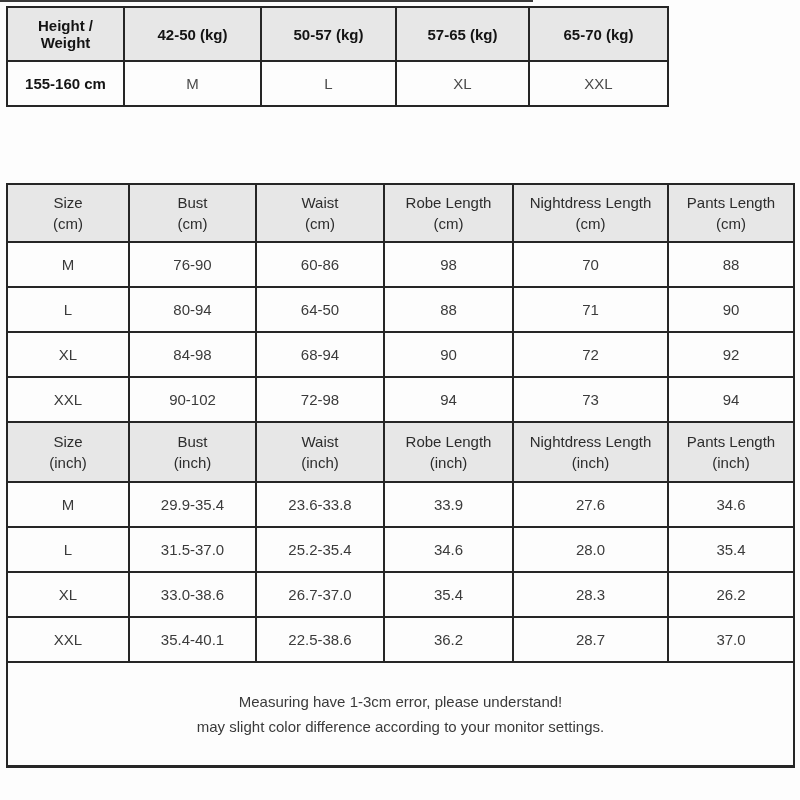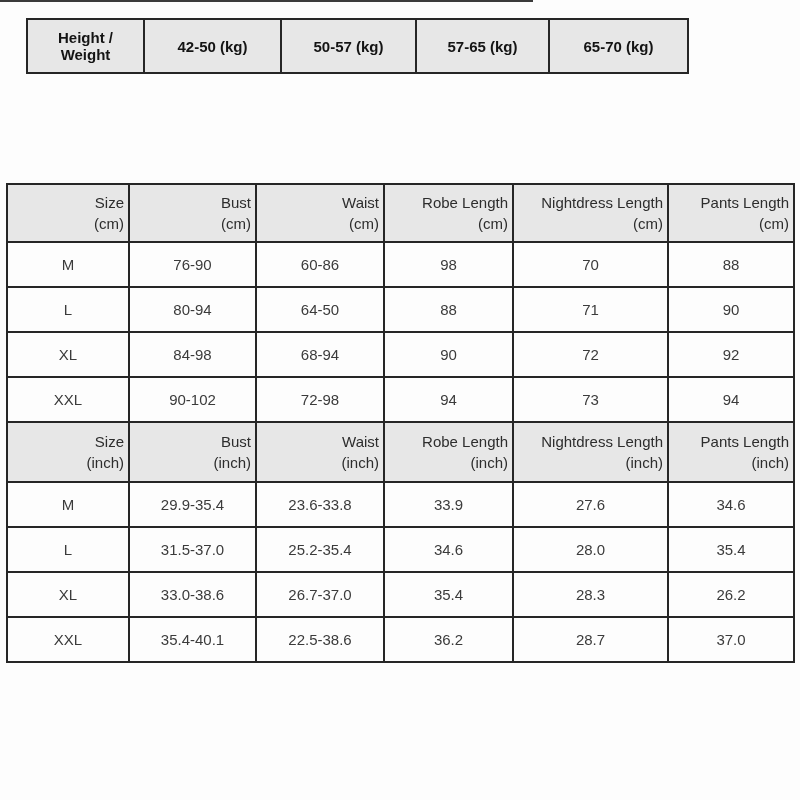--- a/index.html
+++ b/index.html
@@ -23,21 +23,21 @@
   }
   th, td {
     border: 2px solid #262626;
     text-align: center;
     vertical-align: middle;
     padding: 0 4px;
     overflow: hidden;
   }
 
   
-  .hw-table { left: 6px; top: 18px; width: 626px; margin-left: 20px; }
+  .hw-table { left: 6px; top: 6px; width: 626px; }
   .hw-table th {
     background: #e7e7e7;
     font-weight: bold;
     font-size: 15px;
     color: #141414;
     height: 52px;
   }
   .hw-table td {
     font-size: 15px;
     color: #4a4a4a;
@@ -49,21 +49,21 @@
   
   .m-table { left: 6px; top: 183px; width: 789px; }
   .m-table th {
     background: #e7e7e7;
     font-weight: normal;
     font-size: 15px;
     color: #2d2d2d;
     height: 56px;
     line-height: 21px;
   }
-  .m-table th .hdr-title, .m-table th .hdr-unit { display: block; text-align: right; }
+  .m-table th .hdr-title, .m-table th .hdr-unit { display: block; }
   .m-table td {
     font-size: 15px;
     color: #3b3b3b;
     height: 43px;
   }
   .m-table tr.inch-header th { height: 58px; }
   .m-table td.note-cell {
     height: 102px;
     font-size: 15px;
     color: #3a3a3a;
@@ -91,20 +91,28 @@
       <tr>
           <th>Height / Weight</th>
           <th>42-50 (kg)</th>
           <th>50-57 (kg)</th>
           <th>57-65 (kg)</th>
           <th>65-70 (kg)</th>
           <th>65-70 (kg)</th>
         </tr>
     </thead>
     <tbody>
+        <tr>
+          <td class="row-label">155-160 cm</td>
+          <td>M</td>
+          <td>L</td>
+          <td>XL</td>
+          <td>XXL</td>
+          <td>-</td>
+        </tr>
       </tbody>
   </table>
 
   <table class="m-table">
     <colgroup>
       <col style="width:122px">
         <col style="width:127px">
         <col style="width:128px">
       <col style="width:129px">
         <col style="width:155px">
@@ -220,16 +228,22 @@
           <td>26.2</td>
         </tr>
         <tr>
           <td>XXL</td>
           <td>35.4-40.1</td>
           <td>22.5-38.6</td>
           <td>36.2</td>
           <td>28.7</td>
           <td>37.0</td>
         </tr>
+        <tr>
+          <td class="note-cell" colspan="6">
+            <div>Measuring have 1-3cm error, please understand!</div>
+            <div>may slight color difference according to your monitor settings.</div>
+          </td>
+        </tr>
       </tbody>
   </table>
 
 </div>
 
 </body></html>

